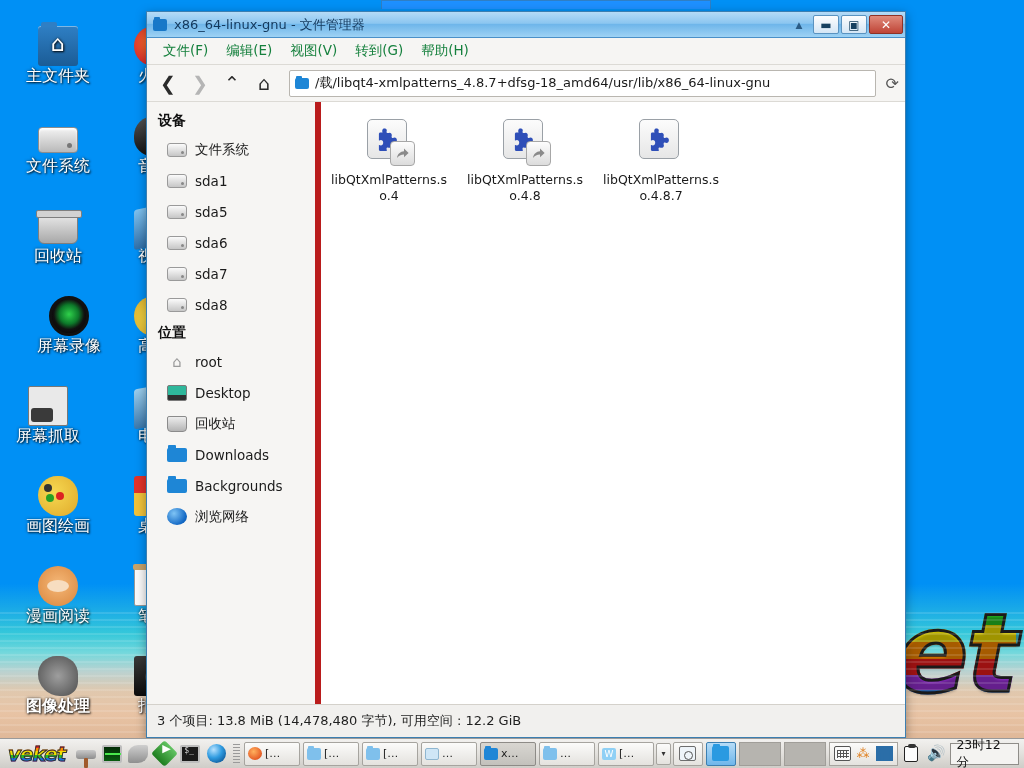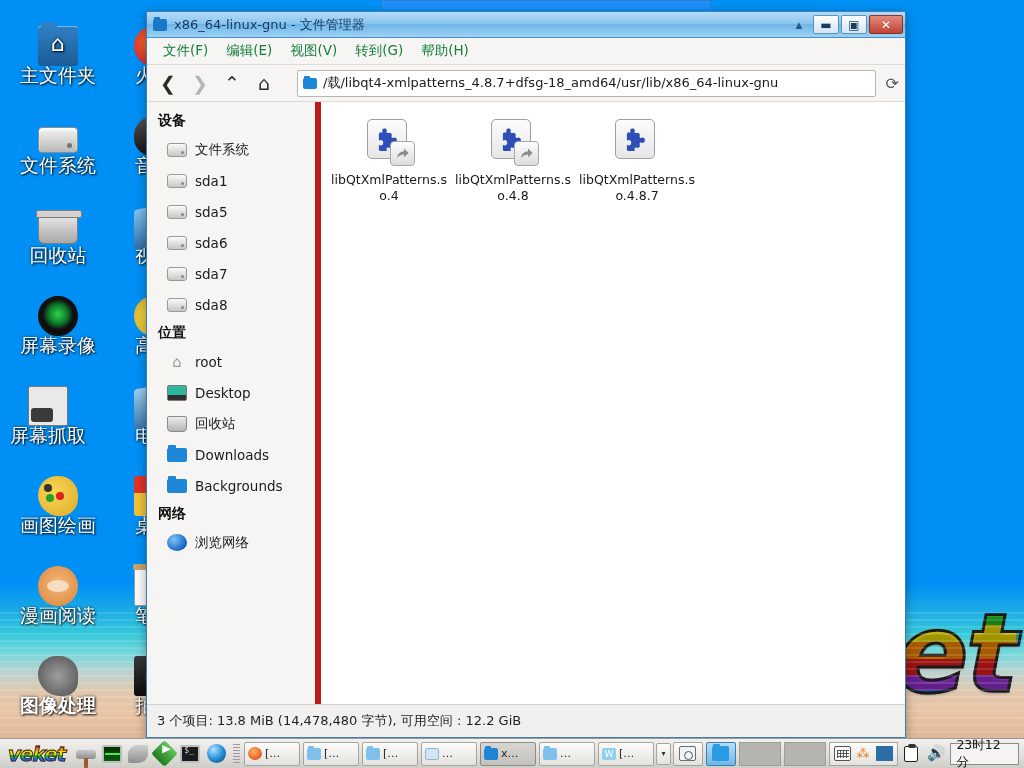--- a/index.html
+++ b/index.html
@@ -46,21 +46,21 @@
       #1a6fe0 83%, #1a6fe0 100%);
     -webkit-background-clip: text; background-clip: text;
     color: transparent;
     -webkit-text-stroke: 3px #1a1a1a;
     text-shadow: 0 2px 3px rgba(0,0,0,.35);
   }
 
   
   .dicon {
     position: absolute; width: 96px; text-align: center;
-    color: #ffffff; font-size: 19px; line-height: 15px;
+    color: #ffffff; font-size: 16px; line-height: 15px;
     text-shadow: 1px 1px 2px rgba(0,0,0,.85), 0 0 3px rgba(0,0,0,.7);
   }
   .dicon .gl { display: block; height: 44px; font-size: 33px; line-height: 44px; }
   .dicon .lbl { display: block; margin-top: 2px; }
 
   
   .ic { display:inline-block; width:40px; height:40px; position:relative; vertical-align:middle; }
   .ic-folderhome{ background:linear-gradient(#2f7fc4,#1b5c96); border-radius:3px 3px 3px 3px; box-shadow:inset 0 1px 0 #7fb7e4;}
   .ic-folderhome:before{content:"";position:absolute;left:3px;top:-4px;width:16px;height:5px;background:#2f7fc4;border-radius:2px 2px 0 0;}
   .ic-folderhome:after{content:"⌂";position:absolute;left:0;top:-4px;width:40px;text-align:center;color:#fff;font-size:22px;}
@@ -129,21 +129,21 @@
 
   #navbar {
     flex: 0 0 37px; height: 37px; background: #f6f5f3;
     border-bottom: 1px solid #dcdad5;
     display: flex; align-items: center; padding: 0 6px; gap: 2px;
   }
   .navbtn { width: 30px; height: 29px; display:flex; align-items:center; justify-content:center;
             font-size: 19px; color:#2b2b2b; cursor:pointer; border-radius:3px; }
   .navbtn.disabled { color:#b5b5b5; cursor:default; }
   #pathbox {
-    flex: 1 1 auto; height: 27px; margin-left: 16px; margin-right: 2px;
+    flex: 1 1 auto; height: 27px; margin-left: 8px; margin-right: 2px;
     background: #ffffff; border: 1px solid #b9b6b0; border-radius: 2px;
     display: flex; align-items: center; padding: 0 5px; overflow: hidden;
   }
   #path-folder-icon{ width:14px;height:11px;background:#1e86d6;border-radius:2px;margin-right:6px;position:relative;flex:0 0 14px;}
   #path-folder-icon:before{content:"";position:absolute;left:1px;top:-2px;width:6px;height:3px;background:#1e86d6;border-radius:1px 1px 0 0;}
   #path-text { font-size: 13px; color: #1a1a1a; white-space: nowrap; overflow: hidden;
                direction: rtl; text-align:left; flex:1 1 auto; }
   #reload-btn { font-size: 16px; color:#555; margin-left:6px; cursor:pointer; flex:0 0 auto;}
 
   #body { flex: 1 1 auto; display: flex; min-height: 0; }
@@ -158,21 +158,21 @@
   .sb-ic.drive { background: linear-gradient(#fbfbfb,#c6c6c6); border:1px solid #9a9a9a; border-radius:3px; height:14px;}
   .sb-ic.drive:after{content:"";position:absolute;right:2px;bottom:2px;width:3px;height:3px;border-radius:50%;background:#888;}
   .sb-ic.home { font-size:15px; color:#9a9a9a; text-align:center; line-height:16px; }
   .sb-ic.desktop { background: linear-gradient(#2fb79b 0 62%, #2f2f2f 62% 100%); border:1px solid #7a7a7a; border-radius:2px;}
   .sb-ic.trash { background: linear-gradient(#ededed,#b4b4b4); border:1px solid #8b8b8b; border-radius:2px 2px 4px 4px;}
   .sb-ic.folder { background:#1e86d6; border-radius:2px; height:14px;}
   .sb-ic.folder:before{content:"";position:absolute;left:1px;top:-3px;width:8px;height:4px;background:#1e86d6;border-radius:1px 1px 0 0;}
   .sb-ic.globe { width:17px;height:17px;border-radius:50%; background:radial-gradient(circle at 35% 32%, #7fc4f5, #1167c4 70%, #0b4e99);}
 
   #content { flex: 1 1 auto; background: #ffffff; position: relative; overflow: hidden; }
-  #filegrid { display: flex; flex-wrap: wrap; align-content: flex-start; padding: 10px 6px; gap: 0; align-items: flex-end; }
+  #filegrid { display: flex; flex-wrap: wrap; align-content: flex-start; padding: 10px 6px; gap: 12px; align-items: flex-end; }
   .fileitem { width: 124px; padding: 6px 4px; text-align: center; cursor: pointer; }
   .fi-icon { width: 48px; height: 48px; margin: 0 auto 6px; position: relative; }
   .puzzle {
     width: 40px; height: 40px; background: linear-gradient(#fcfcfc,#e6e6e6);
     border: 1px solid #9aa0a6; border-radius: 5px; position: absolute; left: 2px; top: 1px;
     display:flex; align-items:center; justify-content:center;
   }
   .puzzle svg { display:block; }
   .linkbadge {
     position: absolute; right: -2px; bottom: 0px; width: 25px; height: 25px;
@@ -276,21 +276,21 @@
       <span class="lbl">主文件夹</span>
     </div>
     <div class="dicon" style="left: 10px; top: 112px;">
       <span class="gl"><span class="ic ic-hdd"></span></span>
       <span class="lbl">文件系统</span>
     </div>
     <div class="dicon" style="left: 10px; top: 202px;">
       <span class="gl"><span class="ic ic-trash"></span></span>
       <span class="lbl">回收站</span>
     </div>
-    <div class="dicon" style="left: 10px; top: 292px;">
+    <div class="dicon" style="left: 21px; top: 292px;">
       <span class="gl"><span class="ic ic-cam"></span></span>
       <span class="lbl">屏幕录像</span>
     </div>
     <div class="dicon" style="left: 0; top: 382px;">
       <span class="gl"><span class="ic ic-shot"></span></span>
       <span class="lbl">屏幕抓取</span>
     </div>
     <div class="dicon" style="left: 10px; top: 472px;">
       <span class="gl"><span class="ic ic-paint"></span></span>
       <span class="lbl">画图绘画</span>
@@ -411,21 +411,20 @@
           <span>回收站</span>
         </div>
         <div class="sb-item">
           <span class="sb-ic folder"></span>
           <span>Downloads</span>
         </div>
         <div class="sb-item">
           <span class="sb-ic folder"></span>
           <span>Backgrounds</span>
         </div>
-        <div class="sb-head">网络</div>
         <div class="sb-item">
           <span class="sb-ic globe"></span>
           <span>浏览网络</span>
         </div>
       </div>
     <div id="content">
       <div id="filegrid">
           <div class="fileitem">
             <div class="fi-icon">
               <div class="puzzle">

